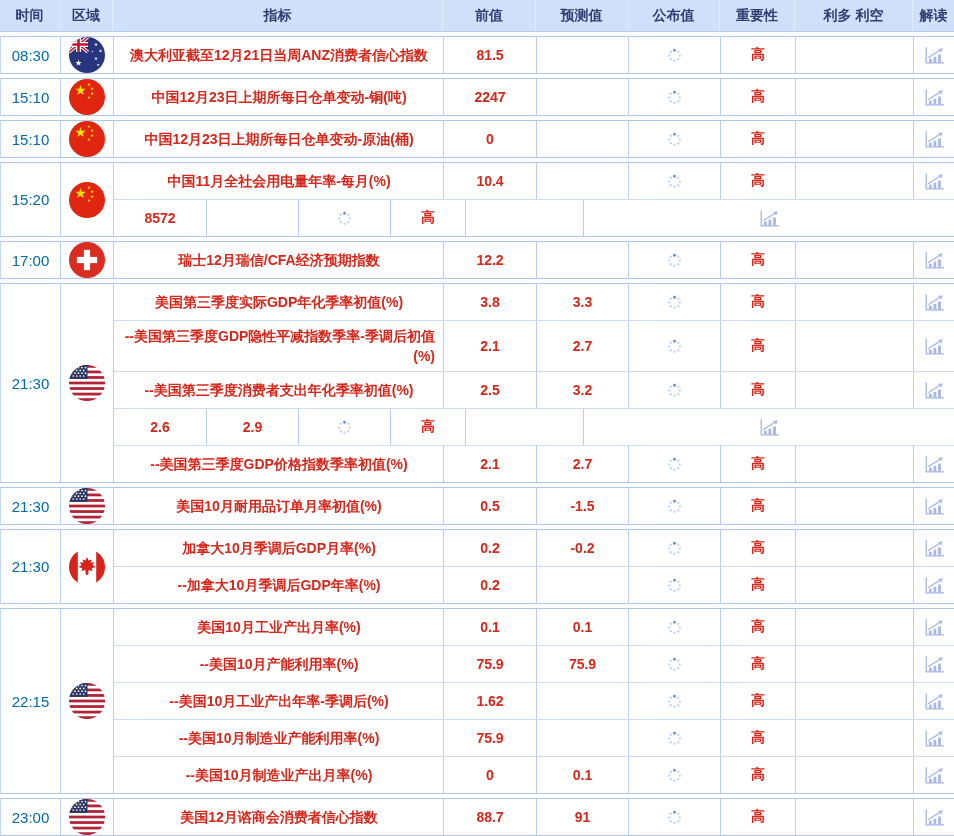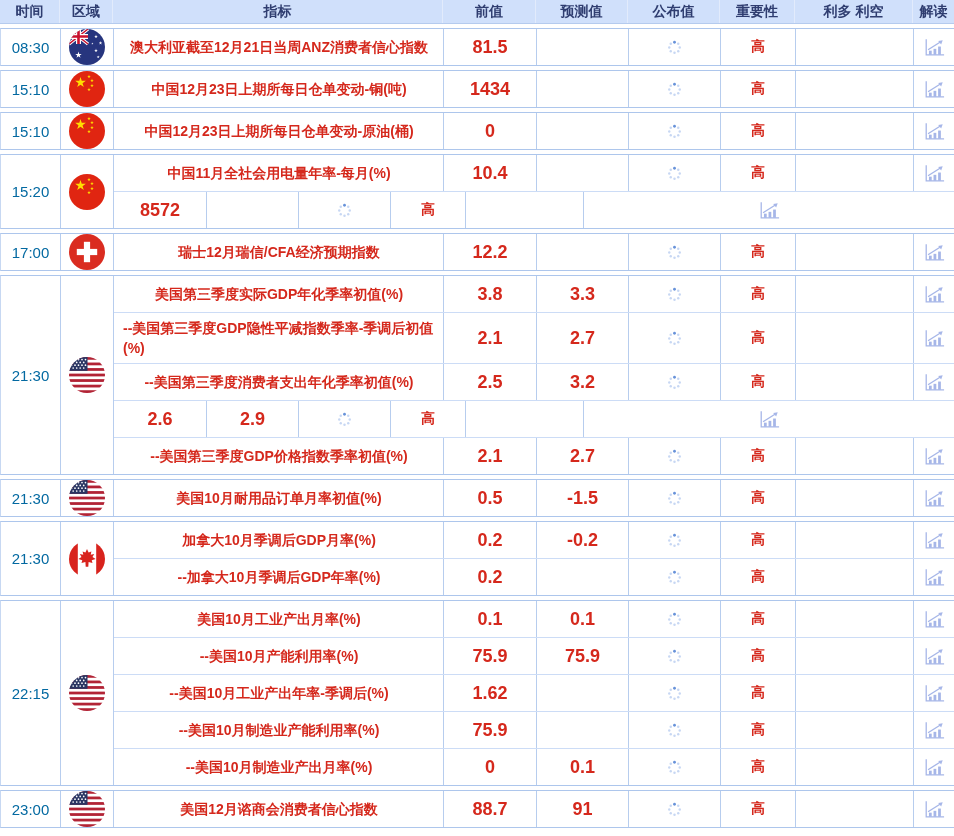--- a/index.html
+++ b/index.html
@@ -5,21 +5,21 @@
   html,body{margin:0;padding:0;}
   body{
     width:954px;height:836px;overflow:hidden;background:#fff;
     font-family:"Liberation Sans","DejaVu Sans",sans-serif;
     -webkit-font-smoothing:antialiased;
   }
   .calendar{width:954px;}
 
   
   .header-row{
-    display:flex;height:24px;background:#d0e0fb;
+    display:flex;height:32px;background:#d0e0fb;
     border-bottom:1px solid #b5cbee;box-sizing:border-box;
   }
   .hcell{
     display:flex;align-items:center;justify-content:center;
     font-size:14px;font-weight:bold;color:#2f3d70;
     border-right:1px solid #e2ebfc;box-sizing:border-box;
   }
   .hcell:last-child{border-right:none;}
 
   
@@ -49,25 +49,25 @@
   .rows{flex:1 1 auto;display:flex;flex-direction:column;min-width:0;}
   .row{display:flex;flex:1 0 auto;min-height:36px;}
   .row + .row{border-top:1px solid #ccdcf6;}
   .row .cell{
     display:flex;align-items:center;justify-content:center;
     border-right:1px solid #b7cdee;box-sizing:border-box;
   }
   .row .cell:last-child{border-right:none;}
 
   .ind-text{
-    justify-content:flex-start;text-align:left;
+    justify-content:flex-start;text-align:right;
     padding:5px 8px 5px 9px;font-size:14px;font-weight:bold;
     color:#d5281c;line-height:20px;word-break:break-all;
   }
-  .val{font-size:18px;font-weight:bold;color:#d5281c;}
+  .val{font-size:14px;font-weight:bold;color:#d5281c;}
   .imp{font-size:14px;font-weight:bold;color:#d5281c;}
 
   .spinner{width:15px;height:15px;}
   .chart-ico{width:24px;height:22px;cursor:pointer;}
   .defs-hidden{position:absolute;width:0;height:0;overflow:hidden;}
 </style>
 </head>
 <body>
 
 <svg class="defs-hidden" xmlns="http://www.w3.org/2000/svg" aria-hidden="true">
@@ -238,21 +238,21 @@
       <span class="time-text">15:10</span>
     </div>
     <div class="merge c-flag">
           <svg class="flag">
             <use href="#flag-china" xlink:href="#flag-china"></use>
           </svg>
         </div>
     <div class="rows">
   <div class="row">
     <div class="cell c-ind ind-text">中国12月23日上期所每日仓单变动-铜(吨)</div>
-    <div class="cell c-prev val">1434</div>
+    <div class="cell c-prev val">2247</div>
     <div class="cell c-fore val"></div>
     <div class="cell c-pub">
       <svg class="spinner">
                 <use href="#sym-spinner" xlink:href="#sym-spinner"></use>
               </svg>
     </div>
     <div class="cell c-imp imp">高</div>
     <div class="cell c-bias"></div>
     <div class="cell c-interp">
       <svg class="chart-ico">

